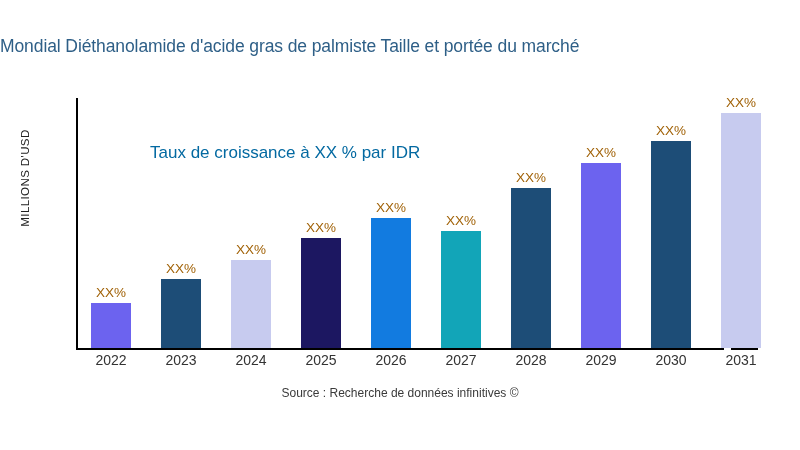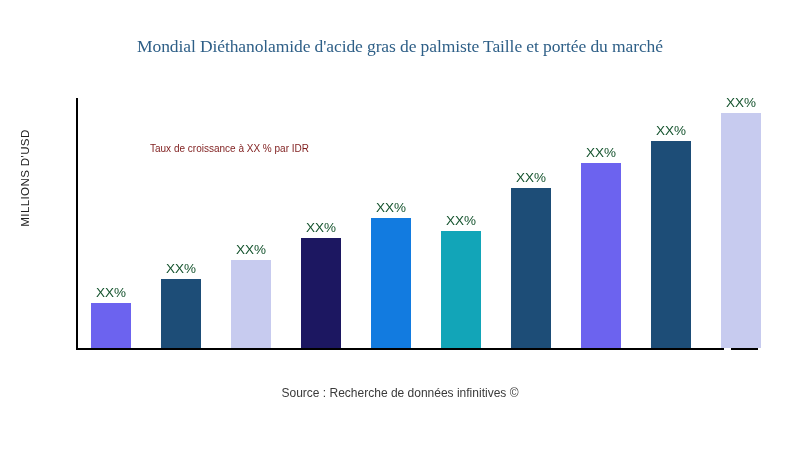--- a/index.html
+++ b/index.html
@@ -17,24 +17,23 @@
     position: relative;
     width: 800px;
     height: 450px;
     background: #ffffff;
   }
   .chart-title {
     position: absolute;
     left: 0;
     top: 36px;
     width: 800px;
-    text-align: center;
     font-size: 17.5px;
     color: #2E5F87;
-    font-family: Liberation Serif, serif;
+    font-family: Liberation Sans, sans-serif;
     white-space: nowrap;
     letter-spacing: -0.1px;
   }
   .ylabel {
     position: absolute;
     left: -55px;
     top: 172px;
     width: 160px;
     text-align: center;
     font-size: 11.5px;
@@ -65,22 +64,22 @@
     left: 731px;
     top: 348px;
     width: 27px;
     height: 1.6px;
     background: #000000;
   }
   .annotation {
     position: absolute;
     left: 150px;
     top: 143px;
-    font-size: 10px;
-    color: #7f1d1d;
+    font-size: 17px;
+    color: #0369a1;
     white-space: nowrap;
   }
   .bars {
     position: absolute;
     left: 0;
     top: 0;
     width: 800px;
     height: 450px;
   }
   .bar-group {
@@ -91,21 +90,21 @@
     position: absolute;
     bottom: 0;
     left: 0;
     width: 100%;
   }
   .bar-value {
     position: absolute;
     left: 50%;
     transform: translateX(-50%);
     font-size: 13.5px;
-    color: #14532d;
+    color: #a16207;
     white-space: nowrap;
   }
   .xticks {
     position: absolute;
     left: 0;
     top: 352px;
     width: 800px;
     height: 24px;
   }
   .xtick {
@@ -179,16 +178,28 @@
       <div class="bar-group" style="left: 651px; width: 40px; height: 229px;">
         <div class="bar" style="height: 207px; background: rgb(29, 77, 119);"></div>
         <div class="bar-value" style="bottom: 210px;">XX%</div>
       </div>
       <div class="bar-group" style="left: 721px; width: 40px; height: 257px;">
         <div class="bar" style="height: 235px; background: rgb(199, 203, 239);"></div>
         <div class="bar-value" style="bottom: 238px;">XX%</div>
       </div>
     </div>
 
+  <div class="xticks" id="xticks-layer">
+      <div class="xtick" style="left: 111px;">2022</div>
+      <div class="xtick" style="left: 181px;">2023</div>
+      <div class="xtick" style="left: 251px;">2024</div>
+      <div class="xtick" style="left: 321px;">2025</div>
+      <div class="xtick" style="left: 391px;">2026</div>
+      <div class="xtick" style="left: 461px;">2027</div>
+      <div class="xtick" style="left: 531px;">2028</div>
+      <div class="xtick" style="left: 601px;">2029</div>
+      <div class="xtick" style="left: 671px;">2030</div>
+      <div class="xtick" style="left: 741px;">2031</div>
+    </div>
 
   <div class="source">Source : Recherche de données infinitives ©</div>
 
 </div>
 
 </body></html>

